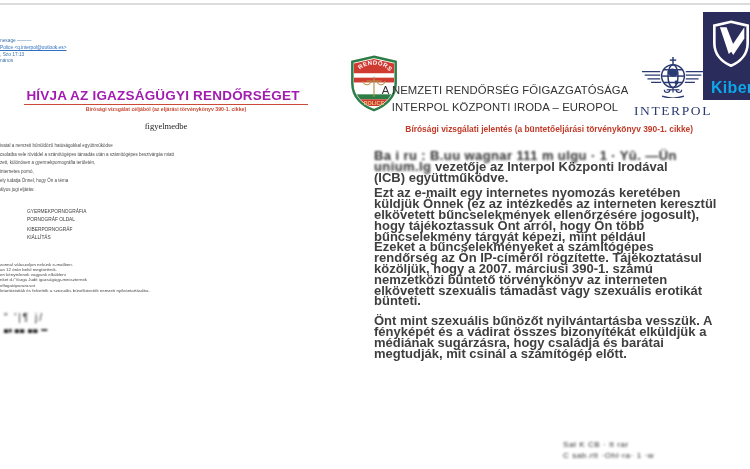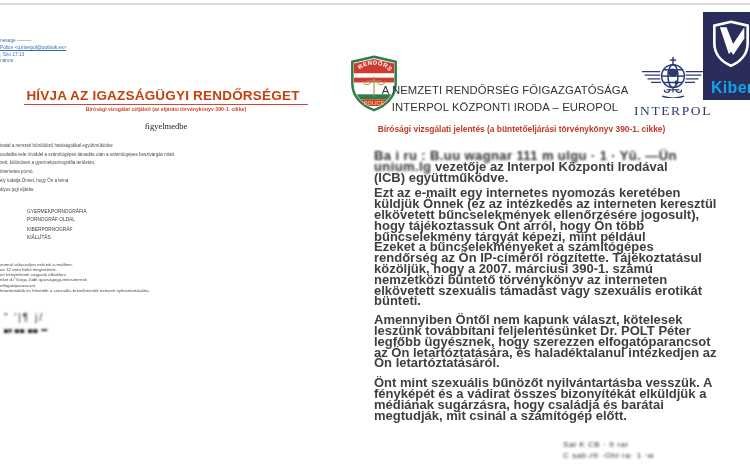--- a/index.html
+++ b/index.html
@@ -11,37 +11,37 @@
 
   
   .kiber { position:absolute; top:12px; left:703px; width:62px; height:88px; background:#2a2c5b; }
   .kiber svg { position:absolute; top:6px; left:8px; }
   .kiber-label { position:absolute; left:8px; bottom:3px; color:#0ea5e9; font-weight:bold; font-size:16px; letter-spacing:0.3px; }
 
   
   .mailhdr { position:absolute; left:0; top:38px; width:120px; font-size:4.8px; line-height:6.8px; color:#3f74ad; }
   .mailhdr .maillink { color:#2f6fbe; text-decoration:underline; }
   .l-title { position:absolute; left:0; top:86px; width:332px; text-align:center; }
-  .l-title span { display:inline-block; color:#c2410c; font-weight:bold; font-size:13.5px; border-bottom:1.5px solid #cb4936; padding:0 8px 1px 2px; letter-spacing:0.2px; }
+  .l-title span { display:inline-block; color:#a21caf; font-weight:bold; font-size:13.5px; border-bottom:1.5px solid #cb4936; padding:0 8px 1px 2px; letter-spacing:0.2px; }
   .l-subtitle { position:absolute; left:0; top:106px; width:332px; text-align:center; color:#c74a35; font-weight:bold; font-size:5.2px; }
   .l-salut { position:absolute; left:0; top:121px; width:332px; text-align:center; color:#222; font-size:8.5px; font-family:"Liberation Serif", serif; }
   .l-para1 { position:absolute; left:0; top:142px; width:240px; font-size:4.5px; line-height:8.7px; color:#4a4a4a; }
   .l-list { position:absolute; left:27px; top:208px; font-size:4.8px; line-height:7.6px; color:#3c3c3c; }
   .l-list .gap { margin-top:3px; }
   .l-para2 { position:absolute; left:0; top:262px; width:230px; font-size:4.4px; line-height:5.15px; color:#4a4a4a; }
   .l-sig { position:absolute; left:4px; top:312px; color:#1a1a1a; filter:blur(0.9px); }
   .l-sig .s1 { font-size:10px; letter-spacing:2px; }
   .l-sig .s2 { font-size:6px; letter-spacing:1px; margin-top:2px; }
 
   
   .r-title { position:absolute; left:381px; top:82px; width:248px; text-align:center; color:#333333; font-weight:normal; font-size:11.3px; line-height:16.5px; letter-spacing:0.1px; }
   .badge { position:absolute; left:349px; top:55px; }
   .interpol { position:absolute; left:610px; top:56px; width:82px; text-align:center;margin-left:22px; }
   .interpol-label { margin-top:1px; font-family:"Liberation Serif", serif; color:#2b3a72; font-size:13.5px; letter-spacing:1.6px; }
-  .r-redhdr { position:absolute; left:350px; top:124px; width:343px; text-align:center; color:#c23a28; font-weight:bold; font-size:8.4px; }
+  .r-redhdr { position:absolute; left:350px; top:124px; width:343px; text-align:right; color:#c23a28; font-weight:bold; font-size:8.4px; }
   .r-body { position:absolute; left:350px; top:151px; width:343px; color:#3f3f3f; font-weight:bold; font-size:13px; line-height:10.8px;margin-left:24px; }
   .r-body p { margin:0; }
   .r-body .mt5 { margin-top:5px; }
   .r-body .mt7 { margin-top:7px; }
   .r-body .mt8 { margin-top:8px; }
   .r-body .mt9 { margin-top:9px; }
   .r-list { margin:7px 0 0 0; padding:0; list-style:none; }
   .r-list li { margin-bottom:9px; }
   .r-red { color:#c23a28; }
   .redact { filter:blur(0.8px); color:#2f2f2f; letter-spacing:0.4px; }
@@ -181,21 +181,20 @@
       <p>
         <span class="redact">Ba i ru : B.uu wagnar 111 m ulgu · 1 · Yū. ―Ün unium.lg</span>
         <span>vezetője az Interpol Központi Irodával</span>
       </p>
       <p>(ICB) együttműködve.</p>
 
       <p class="mt5">Ezt az e-mailt egy internetes nyomozás keretében küldjük Önnek (ez az intézkedés az interneten keresztül elkövetett bűncselekmények ellenőrzésére jogosult), hogy tájékoztassuk Önt arról, hogy Ön több bűncselekmény tárgyát képezi, mint például</p>
 
 
       <p>Ezeket a bűncselekményeket a számítógépes rendőrség az Ön IP-címéről rögzítette. Tájékoztatásul közöljük, hogy a 2007. márciusi 390-1. számú nemzetközi büntető törvénykönyv az interneten elkövetett szexuális támadást vagy szexuális erotikát bünteti.</p>
-      <p class="mt8">Amennyiben Öntől nem kapunk választ, kötelesek leszünk továbbítani feljelentésünket Dr. POLT Péter legfőbb ügyésznek, hogy szerezzen elfogatóparancsot az Ön letartóztatására, és haladéktalanul intézkedjen az Ön letartóztatásáról.</p>
       <p class="mt9">Önt mint szexuális bűnözőt nyilvántartásba vesszük. A fényképét és a vádirat összes bizonyítékát elküldjük a médiának sugárzásra, hogy családja és barátai megtudják, mit csinál a számítógép előtt.</p>
     </div>
 
     <div class="r-sig">
       <div>Sał K CB · lt rar</div>
       <div>C sab.rtt ·Ohl·ra· 1 ·w</div>
     </div>
   </section>
 </div>
 

